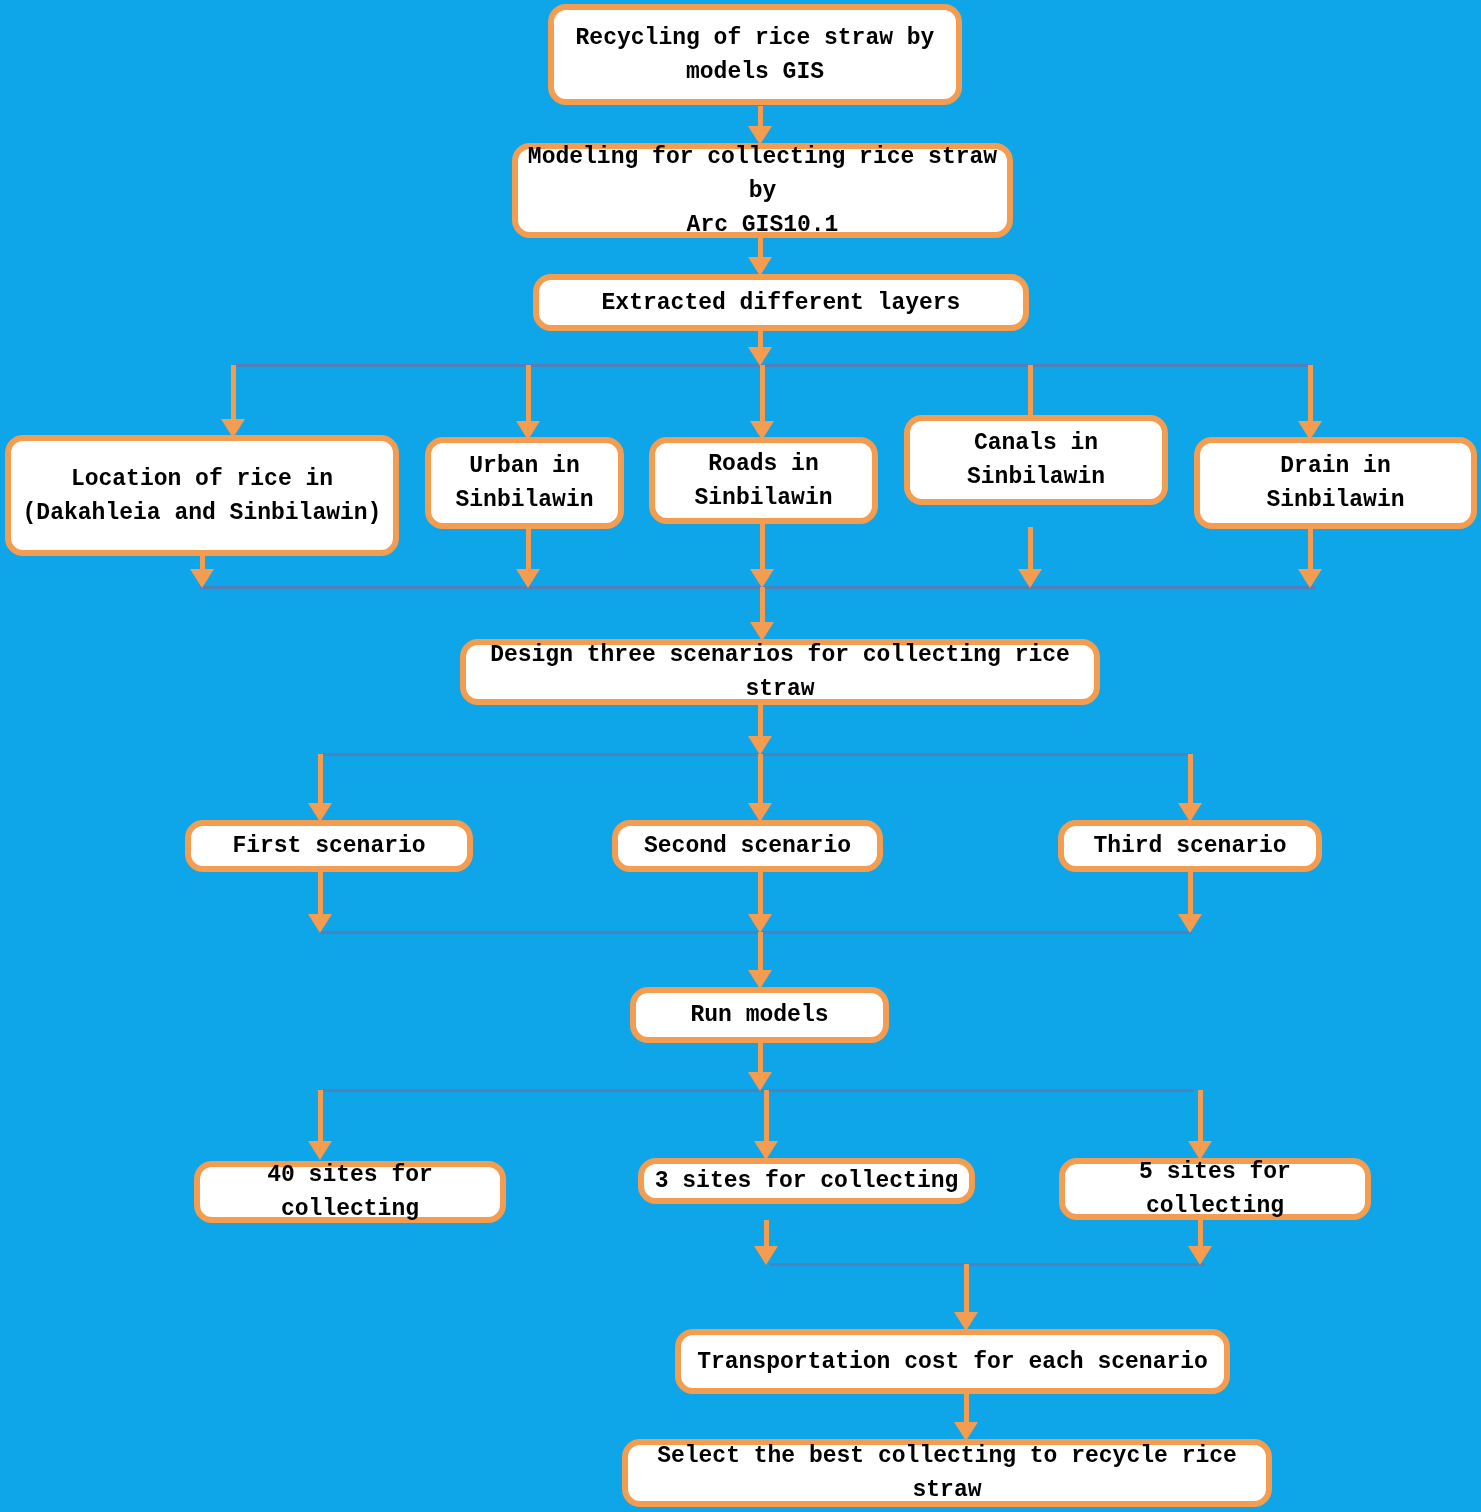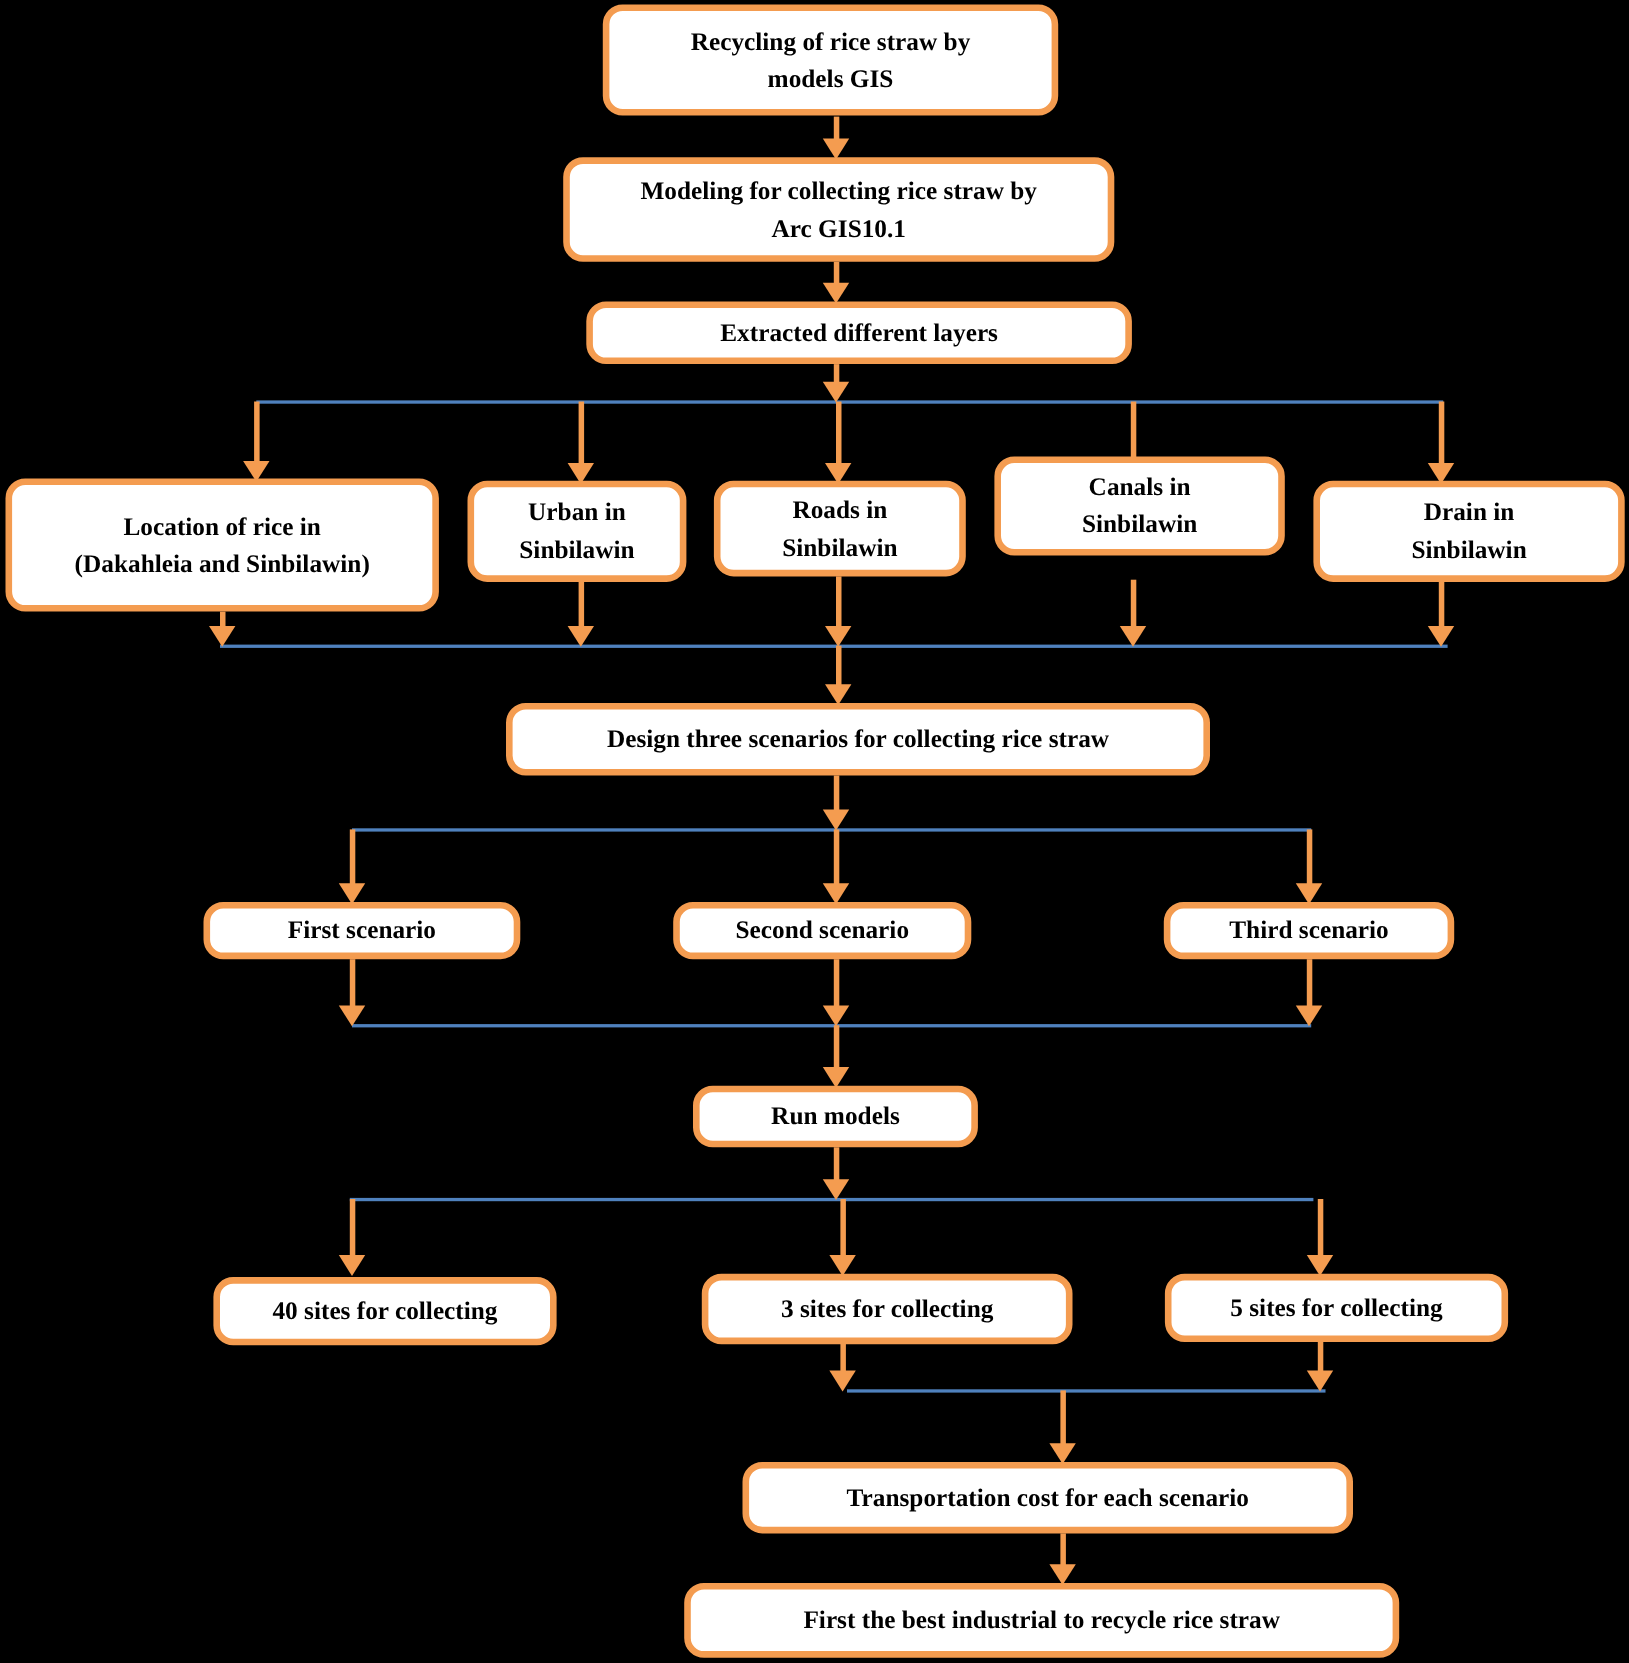--- a/index.html
+++ b/index.html
@@ -5,23 +5,23 @@
   :root{
     --orange:#F49C50;
     --blue:#4F81BD;
     --ink:#000000;
   }
   html,body{margin:0;padding:0;background:#ffffff;}
   #canvas{
     position:relative;
     width:1481px;
     height:1512px;
-    background:#000000;
+    background:#0ea5e9;
     overflow:hidden;
-    font-family:Liberation Serif, serif;
+    font-family:Liberation Mono, monospace;
   }
   .fbox{
     position:absolute;
     box-sizing:border-box;
     background:#ffffff;
     border:6px solid var(--orange);
     border-radius:18px;
     display:flex;
     flex-direction:column;
     align-items:center;
@@ -162,25 +162,25 @@
     </div>
     <div class="fbox" style="left: 1058px; top: 820px; width: 264px; height: 52px;">
       <div>Third scenario</div>
     </div>
     <div class="fbox" style="left: 630px; top: 987px; width: 259px; height: 56px;">
       <div>Run models</div>
     </div>
     <div class="fbox" style="left: 194px; top: 1161px; width: 312px; height: 62px;">
       <div>40 sites for collecting</div>
     </div>
-    <div class="fbox" style="left: 638px; top: 1158px; width: 337px; height: 64px;">
+    <div class="fbox" style="left: 638px; top: 1158px; width: 337px; height: 46px;">
       <div>3 sites for collecting</div>
     </div>
     <div class="fbox" style="left: 1059px; top: 1158px; width: 312px; height: 62px;">
       <div>5 sites for collecting</div>
     </div>
     <div class="fbox" style="left: 675px; top: 1329px; width: 555px; height: 65px;">
       <div>Transportation cost for each scenario</div>
     </div>
     <div class="fbox" style="left: 622px; top: 1439px; width: 650px; height: 68px;">
-      <div>First the best industrial to recycle rice straw</div>
+      <div>Select the best collecting to recycle rice straw</div>
     </div>
   </div>
 
 </body></html>

